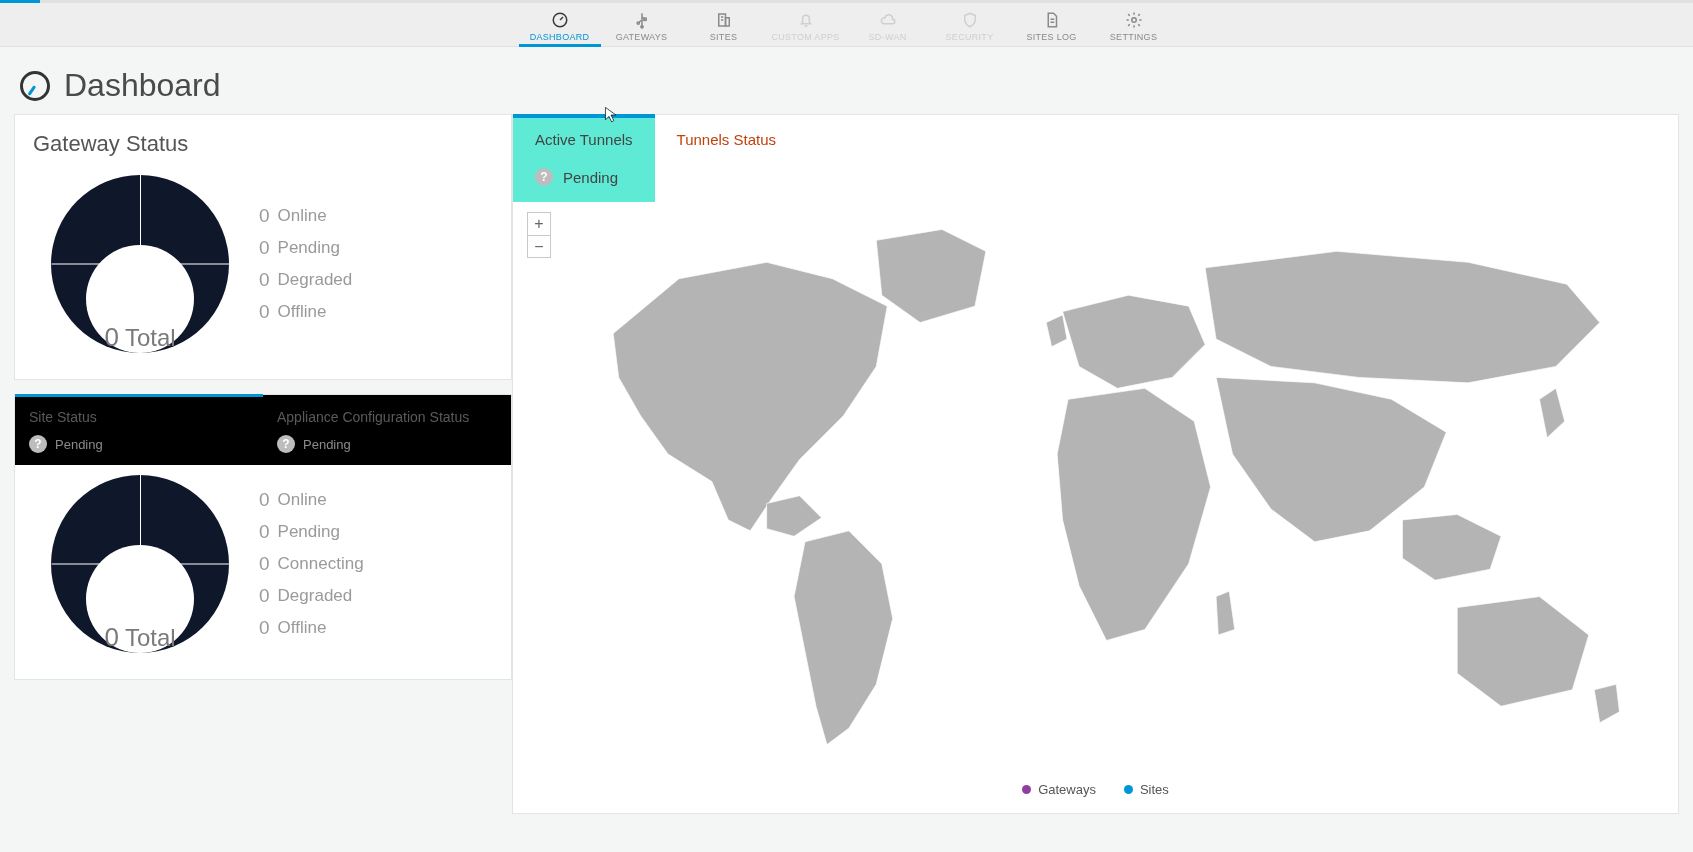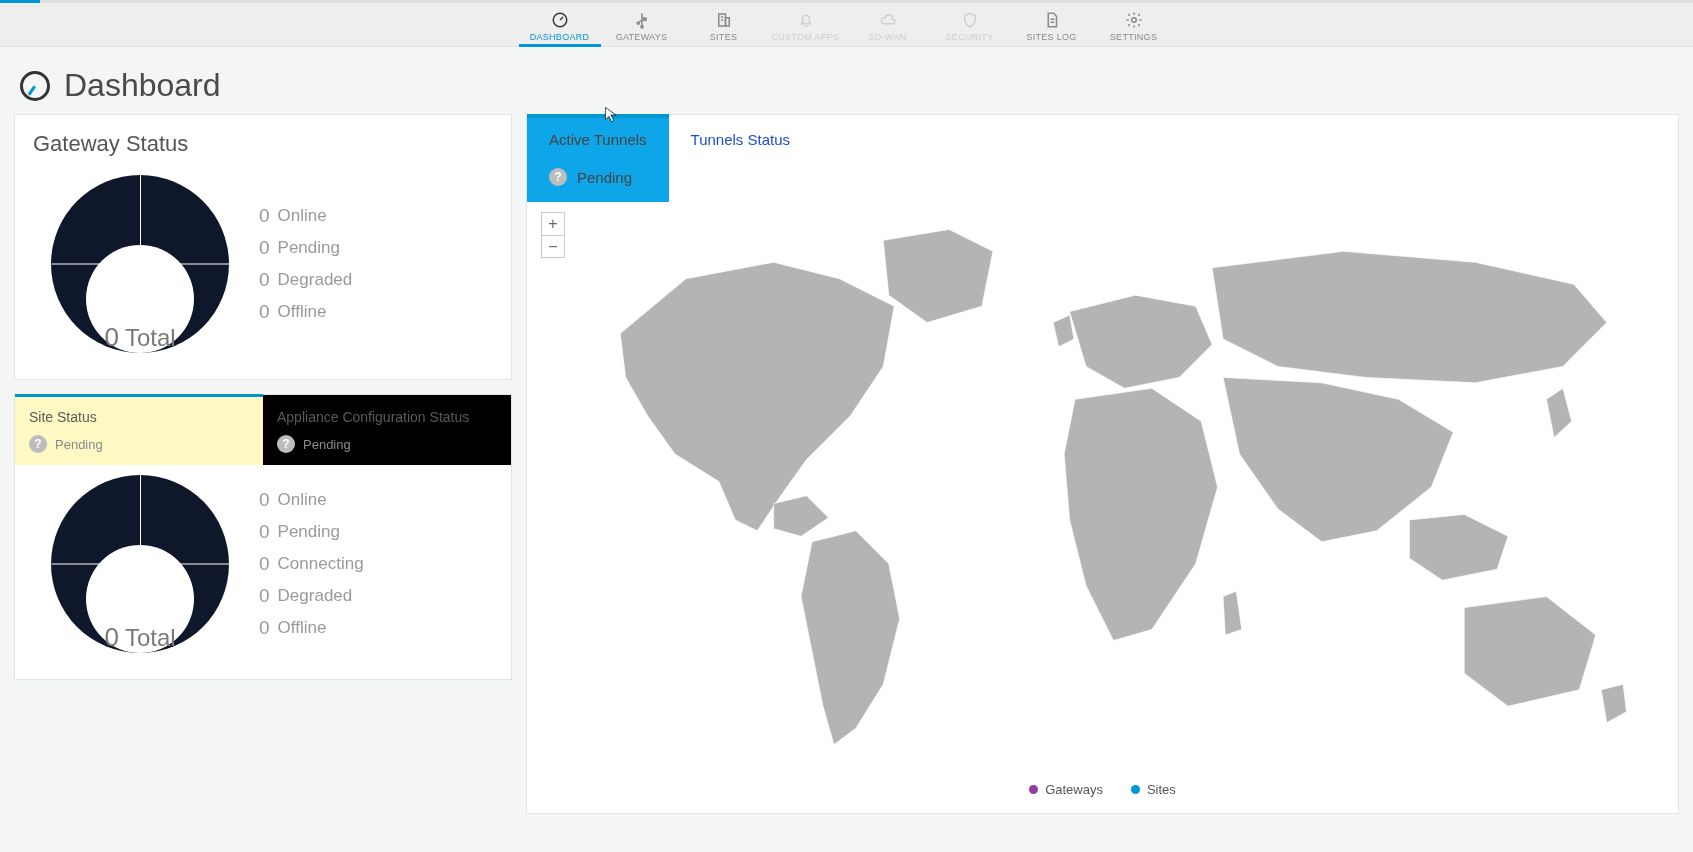--- a/index.html
+++ b/index.html
@@ -19,21 +19,21 @@
   .nav-item.active::after { content:""; position:absolute; left:0; right:0; bottom:-1px; height:3px; background:#0096d6; }
   .nav-item.disabled .nav-label, .nav-item.disabled .nav-ico { color:#cfcfcf; }
 
   
   .page-head { display:flex; align-items:center; gap:14px; padding:20px 20px 10px 20px; }
   .page-head .head-ico { width:30px; height:30px; border:3px solid #333; border-radius:50%; position:relative; }
   .page-head .head-ico::after { content:""; position:absolute; width:3px; height:11px; background:#0096d6; left:50%; top:50%; transform-origin:top center; transform:translateX(-50%) rotate(35deg); border-radius:2px; }
   .page-head h1 { font-size:32px; font-weight:300; color:#4a4a4a; }
 
   
-  .content { display:flex; gap:14px; padding:0 14px 14px 14px; }
+  .content { display:flex; padding:0 14px 14px 14px; }
   .left-col { width:498px; display:flex; flex-direction:column; gap:14px; }
   .right-col { flex:1; }
 
   .card { background:#fff; border:1px solid #e4e4e4; }
   .card-title { font-size:22px; font-weight:300; color:#555; padding:16px 18px 8px 18px; }
 
   
   .donut-wrap { display:flex; align-items:center; padding:10px 20px 26px 36px; gap:30px; }
   .donut { width:178px; height:178px; border-radius:50%; background:#0f172a; position:relative; display:flex; align-items:flex-end; justify-content:center; }
   .donut::after { content:""; position:absolute; width:108px; height:108px; background:#fff; border-radius:50%; }
@@ -43,30 +43,30 @@
   .donut .sep { position:absolute; width:1px; height:178px; background:#fff; left:50%; top:0; transform-origin:center; z-index:1; }
   .donut .sep.s2 { transform:rotate(90deg); }
 
   .legend { display:flex; flex-direction:column; gap:10px; }
   .legend-row { display:flex; align-items:center; gap:8px; color:#9a9a9a; font-size:17px; }
   .legend-row .lv { font-size:19px; color:#9a9a9a; font-weight:400; }
 
   
   .tabs-row { display:flex; }
   .status-tab { flex:1; padding:14px 14px 0 14px; cursor:pointer; background:#000000; }
-  .status-tab.active { background:#fef9c3; position:relative; }
+  .status-tab.active { background:#000000; position:relative; }
   .status-tab.active::before { content:""; position:absolute; top:-1px; left:0; right:0; height:3px; background:#0096d6; }
   .status-tab .tab-title { font-size:14px; color:#5a5a5a; margin-bottom:10px; }
   .status-tab .pending-row { display:flex; align-items:center; gap:8px; font-size:13px; color:#8a8a8a; padding-bottom:12px; }
   .qmark { width:18px; height:18px; border-radius:50%; background:#bdbdbd; color:#fff; font-size:12px; display:flex; align-items:center; justify-content:center; font-weight:600; }
 
   
   .right-tabs { display:flex; }
-  .right-tab { padding:16px 22px 16px 22px; font-size:15px; color:#1d4ed8; cursor:pointer; background:#fff; }
-  .right-tab.active { background:#0ea5e9; color:#444; position:relative; }
+  .right-tab { padding:16px 22px 16px 22px; font-size:15px; color:#c2410c; cursor:pointer; background:#fff; }
+  .right-tab.active { background:#5eead4; color:#444; position:relative; }
   .right-tab.active::before { content:""; position:absolute; top:-1px; left:0; right:0; height:4px; background:#0096d6; }
 
   .map-area { position:relative; height:570px; background:#fff; }
   .zoom-ctrl { position:absolute; left:14px; top:10px; width:24px; border:1px solid #c9c9c9; background:#fff; z-index:3; }
   .zoom-btn { height:22px; display:flex; align-items:center; justify-content:center; font-size:16px; color:#666; cursor:pointer; }
   .zoom-btn + .zoom-btn { border-top:1px solid #c9c9c9; }
   .world-svg { position:absolute; inset:0; width:100%; height:100%; }
 
   .map-legend { display:flex; justify-content:center; gap:28px; padding:10px 0 16px 0; background:#fff; font-size:13px; color:#555; }
   .ml-item { display:flex; align-items:center; gap:7px; }

